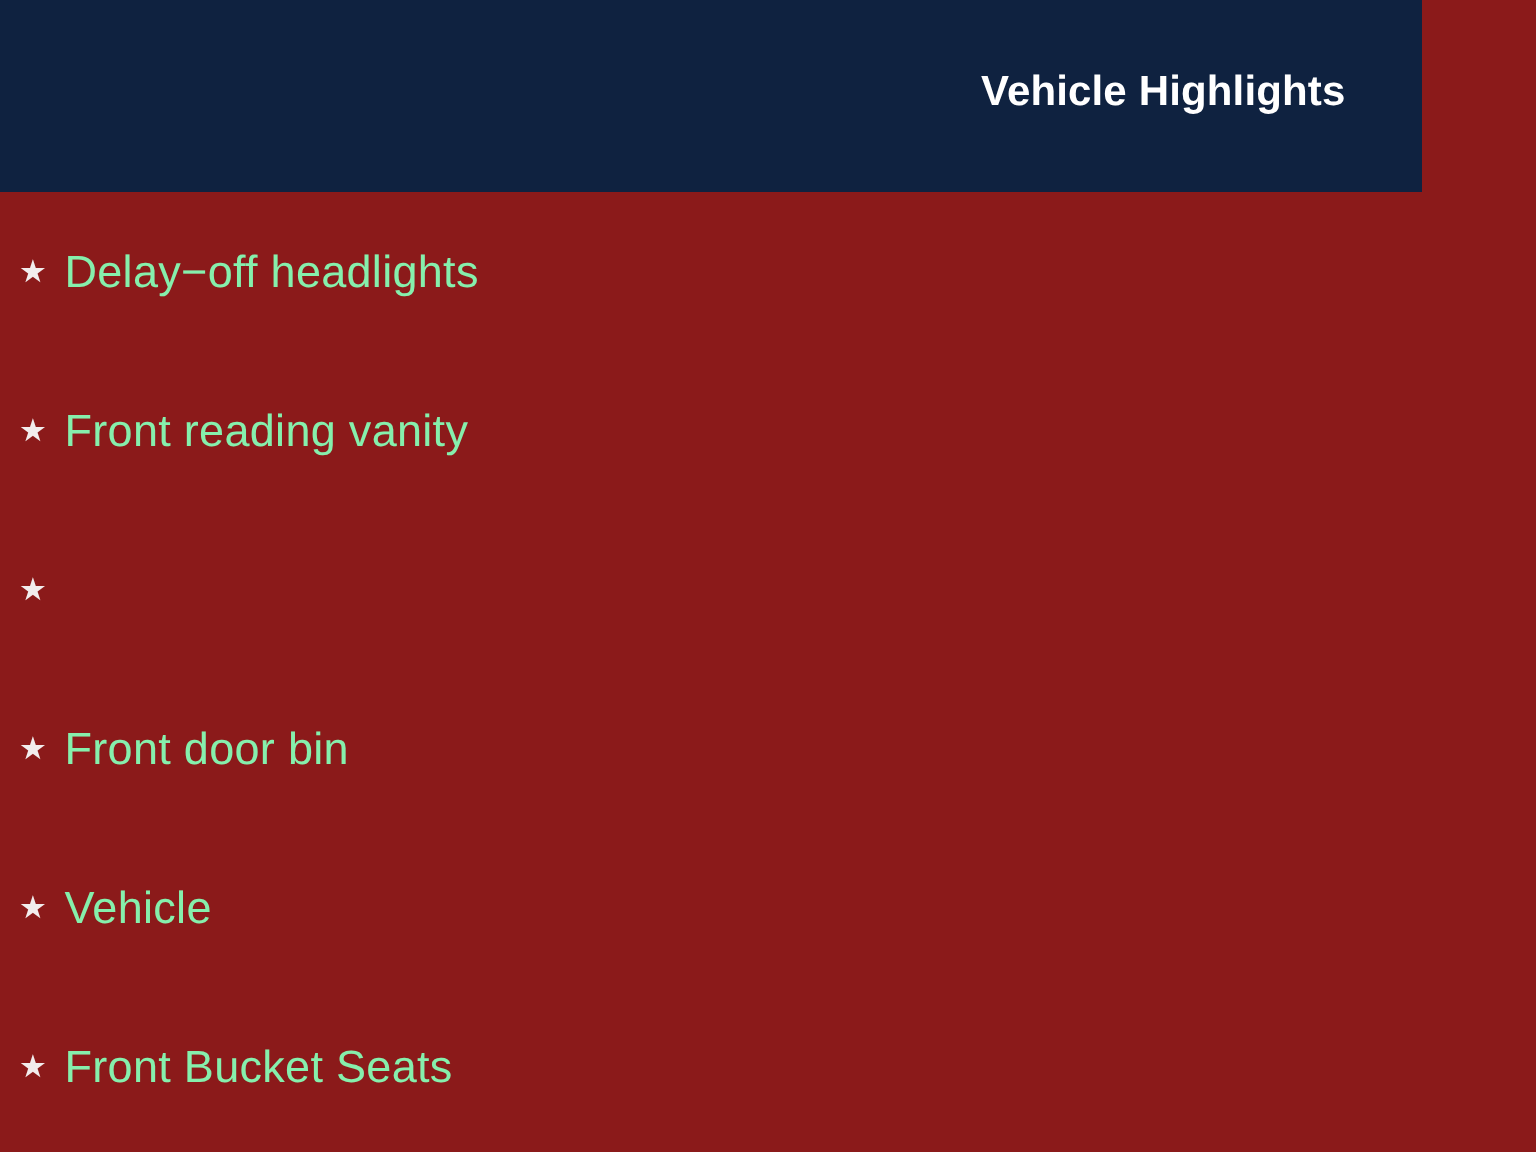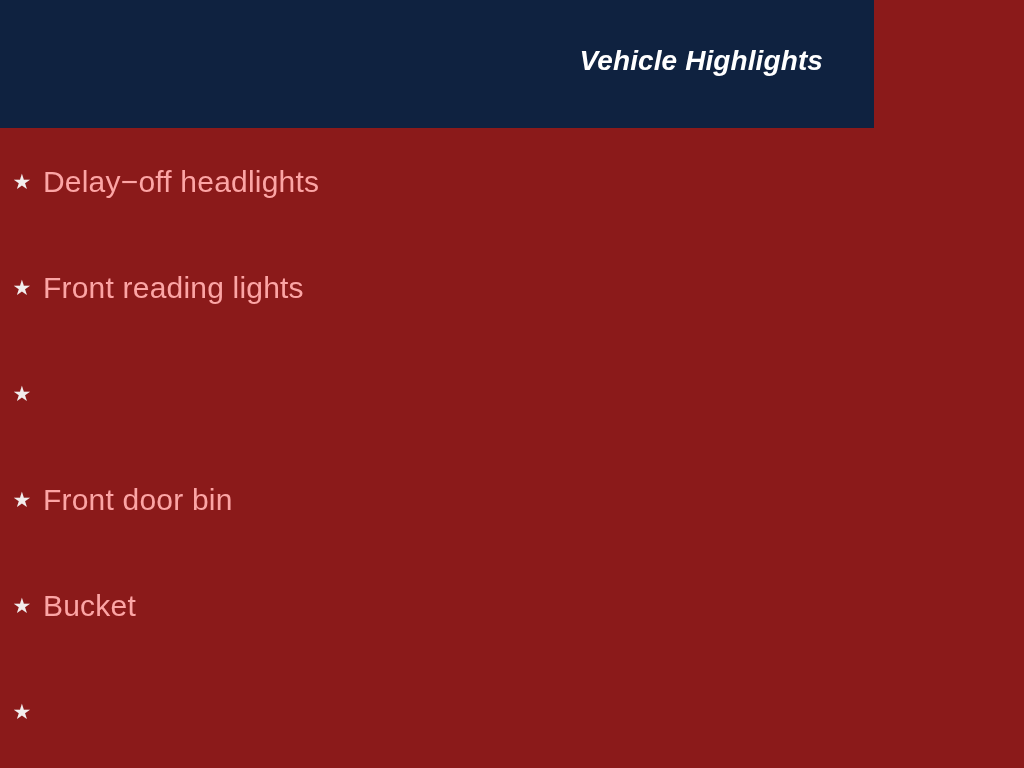--- a/index.html
+++ b/index.html
@@ -18,25 +18,24 @@
     position: relative;
     width: 1024px;
     height: 768px;
     background: #8b1a1a;
   }
   
   .header-band {
     position: absolute;
     left: 0;
     top: 0;
-    width: 874px;
+    width: 948px;
     height: 128px;
     background: #0f2240;
     box-sizing: border-box;
-    font-style: italic;
   }
   .header-title {
     position: absolute;
     right: 51px;
     top: 44px;
     margin: 0;
     font-size: 28px;
     font-weight: bold;
     color: #ffffff;
     letter-spacing: 0.1px;
@@ -86,21 +85,21 @@
     line-height: 44px;
     color: #f2eded;
     text-align: center;
     user-select: none;
   }
   .bullet-text {
     flex: 0 1 auto;
     margin-left: 10px;
     font-size: 30px;
     font-weight: normal;
-    color: #fca5a5;
+    color: #86efac;
     line-height: 44px;
     white-space: nowrap;
     letter-spacing: 0.2px;
   }
 </style>
 </head>
 <body>
 
 <div class="slide">
 
@@ -111,37 +110,38 @@
   <div class="body-area">
     <ul class="bullet-list">
 
       <li class="bullet-item i0">
         <span class="bullet-marker">★</span>
         <span class="bullet-text">Delay−off headlights</span>
       </li>
 
       <li class="bullet-item i1">
         <span class="bullet-marker">★</span>
-        <span class="bullet-text">Front reading lights</span>
+        <span class="bullet-text">Front reading vanity</span>
       </li>
 
       <li class="bullet-item i2">
         <span class="bullet-marker">★</span>
       </li>
 
       <li class="bullet-item i3">
         <span class="bullet-marker">★</span>
         <span class="bullet-text">Front door bin</span>
       </li>
 
       <li class="bullet-item i4">
         <span class="bullet-marker">★</span>
-        <span class="bullet-text">Bucket</span>
+        <span class="bullet-text">Vehicle</span>
       </li>
 
       <li class="bullet-item i5">
         <span class="bullet-marker">★</span>
+        <span class="bullet-text">Front Bucket Seats</span>
       </li>
 
     </ul>
   </div>
 
 </div>
 
 </body></html>

